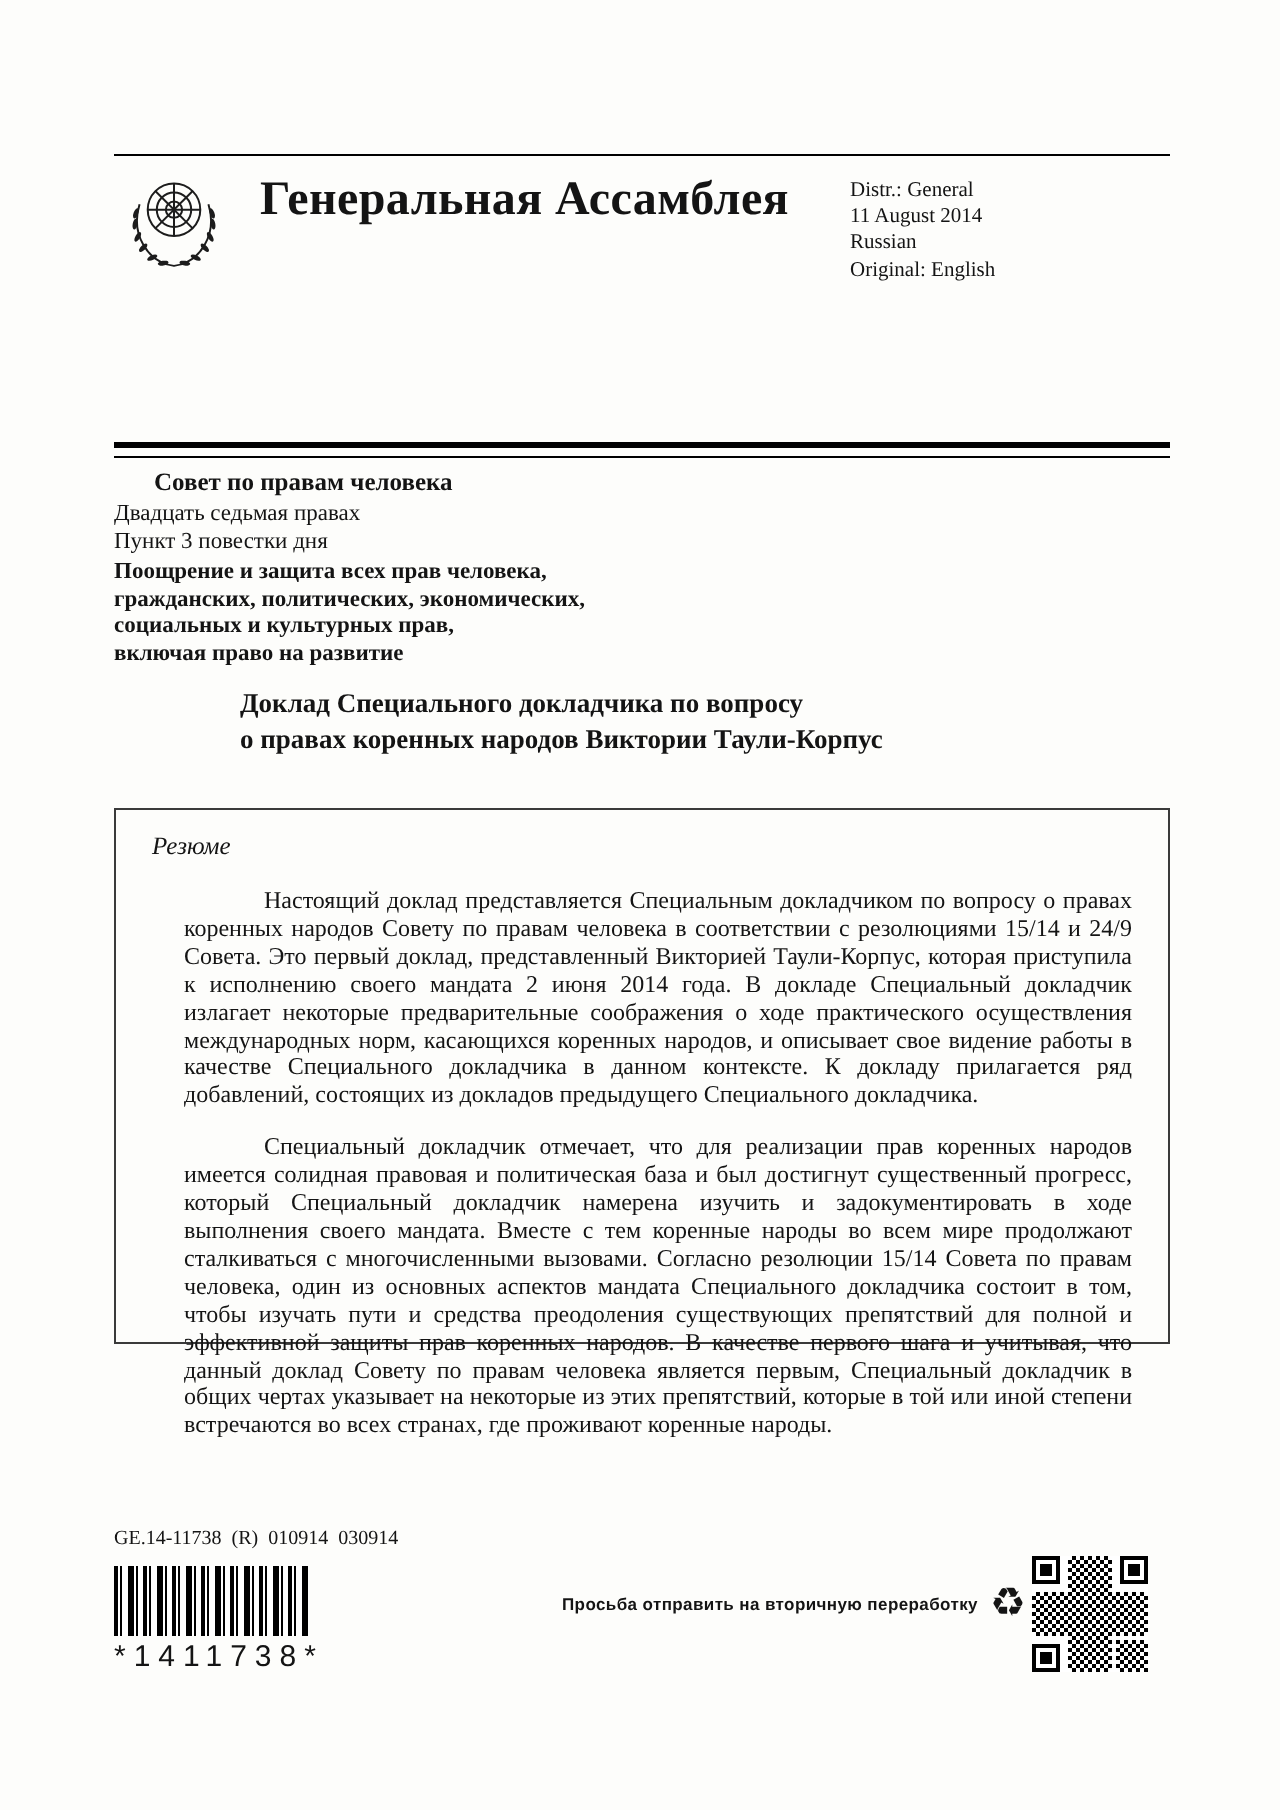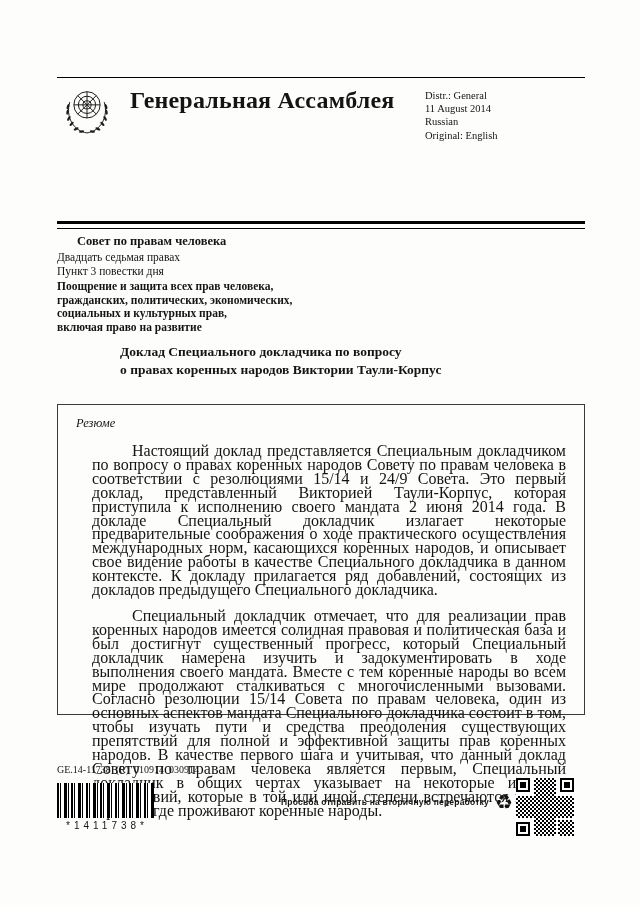--- a/index.html
+++ b/index.html
@@ -48,44 +48,44 @@
     white-space:pre-line;
   }
   .report-title {
     position:absolute; left:120px; top:343px;
     font-size:13.5px; font-weight:bold; line-height:18px;
     white-space:pre-line;
   }
 
   
   .summary-box {
-    position:absolute; left:57px; top:404px; width:528px; height:311px;
+    position:absolute; left:57px; top:404px; width:528px; height:268px;
     border:1px solid #3a3a3a; background:#fdfdfb;
   }
   .summary-heading { font-style:italic; font-size:12.5px; margin:11px 0 0 18px; }
   .summary-body {
     margin:13px 18px 0 34px;
-    font-size:16px; line-height:13.9px; text-align:justify;
+    font-size:12px; line-height:13.9px; text-align:justify;
   }
   .summary-body p { text-indent:40px; margin:0 0 12px 0; }
 
   
   .ref { position:absolute; left:57px; top:764px; font-size:10px; white-space:pre; }
   .barcode {
     position:absolute; left:57px; top:783px; width:97px; height:35px;
     background:repeating-linear-gradient(90deg,
       #000 0 2px, #fff 2px 3px,
       #000 3px 4px, #fff 4px 7px,
       #000 7px 10px, #fff 10px 11px,
       #000 11px 12px, #fff 12px 14.5px);
   }
   .barcode-text {
     position:absolute; left:57px; top:820px; width:100px;
     text-align:center; letter-spacing:4px;
-    font-family:"Liberation Sans",sans-serif; font-size:10px;
+    font-family:"Liberation Sans",sans-serif; font-size:15px;
   }
   .recycle-row {
     position:absolute; left:281px; top:792px;
     display:flex; align-items:center; gap:6px;
   }
   .recycle-text {
     font-family:"Liberation Sans",sans-serif;
     font-size:8.5px; font-weight:bold; letter-spacing:.2px;text-align:center;
   }
   .recycle-icon { font-size:20px; line-height:1; }

